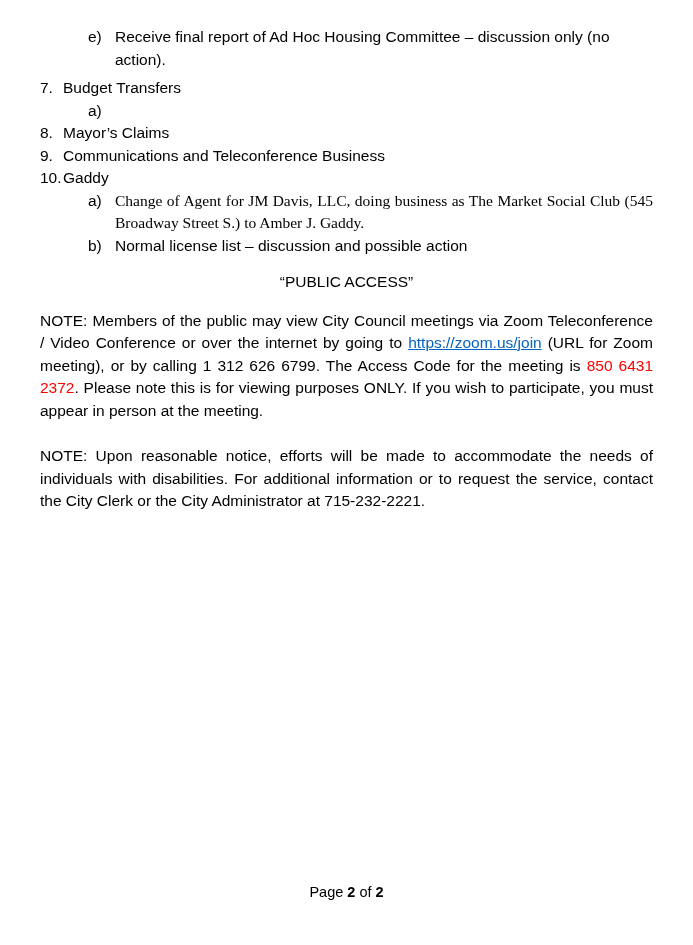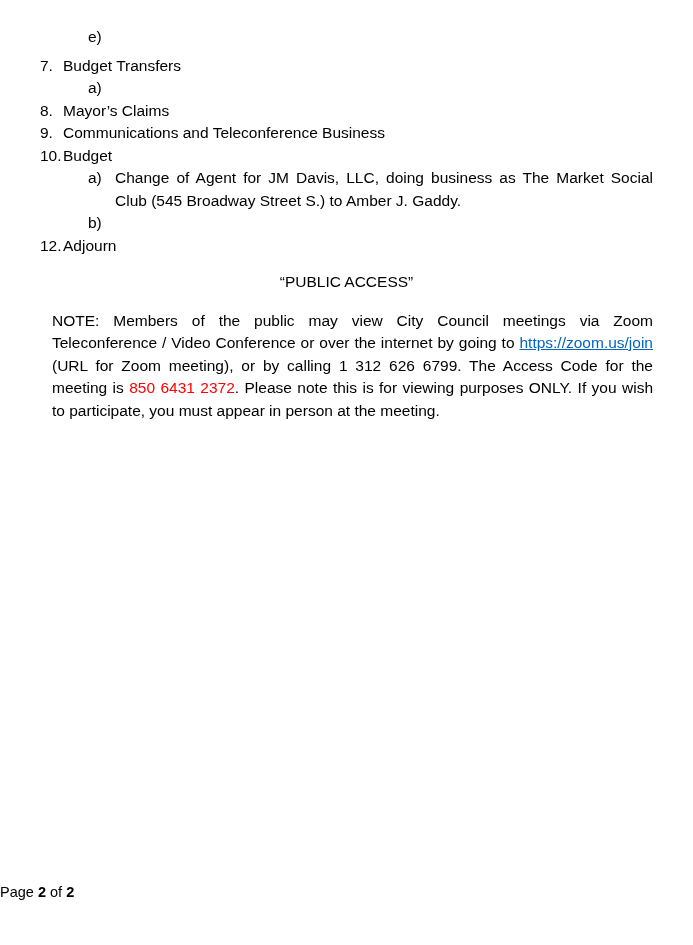--- a/index.html
+++ b/index.html
@@ -31,65 +31,67 @@
     padding-left: 48px;
   }
   .agenda-row.sub .marker {
     flex: 0 0 27px;
   }
   .agenda-row .text {
     flex: 1;
   }
   .agenda-row .text.justify {
     text-align: justify;
+    font-family: Liberation Serif, serif;
   }
   .agenda-row.gap-after {
     margin-bottom: 6px;
   }
   .heading {
     text-align: center;
     margin-top: 14px;
     margin-bottom: 16px;
   }
   .note {
     text-align: justify;
-    margin: 0 0 0 12px;
+    margin: 0 0 0 0;
   }
   .note + .note {
     margin-top: 23px;
   }
   a.doc-link {
     color: var(--color-link, #0563C1);
     text-decoration: underline;
     cursor: pointer;
   }
   .red-text {
     color: var(--color-code, #FF0000);
   }
   .footer {
     position: absolute;
     bottom: 42px;
     left: 0;
     right: 0;
-    text-align: left;
+    text-align: center;
     font-size: 14.5px;
   }
   .footer b {
     font-weight: bold;
   }
 </style>
 </head>
 <body>
 
 <div class="page">
 
   <div class="agenda">
 
     <div class="agenda-row sub gap-after">
       <span class="marker">e)</span>
+      <span class="text">Receive final report of Ad Hoc Housing Committee – discussion only (no action).</span>
     </div>
 
     <div class="agenda-row">
       <span class="marker">7.</span>
       <span class="text">Budget Transfers</span>
     </div>
 
     <div class="agenda-row sub">
       <span class="marker">a)</span>
     </div>
@@ -99,44 +101,42 @@
       <span class="text">Mayor’s Claims</span>
     </div>
 
     <div class="agenda-row">
       <span class="marker">9.</span>
       <span class="text">Communications and Teleconference Business</span>
     </div>
 
     <div class="agenda-row">
       <span class="marker">10.</span>
-      <span class="text">Budget</span>
+      <span class="text">Gaddy</span>
     </div>
 
 
     <div class="agenda-row sub">
       <span class="marker">a)</span>
       <span class="text justify">Change of Agent for JM Davis, LLC, doing business as The Market Social Club (545 Broadway Street S.) to Amber J. Gaddy.</span>
     </div>
 
     <div class="agenda-row sub">
       <span class="marker">b)</span>
+      <span class="text">Normal license list – discussion and possible action</span>
     </div>
 
-    <div class="agenda-row">
-      <span class="marker">12.</span>
-      <span class="text">Adjourn</span>
-    </div>
 
   </div>
 
   <div class="heading">“PUBLIC ACCESS”</div>
 
   <p class="note"><span>NOTE: Members of the public may view City Council meetings via Zoom Teleconference / Video Conference or over the internet by going to </span><a class="doc-link">https://zoom.us/join</a><span> (URL for Zoom meeting), or by calling 1 312 626 6799. The Access Code for the meeting is </span><span class="red-text">850 6431 2372</span><span>. Please note this is for viewing purposes ONLY. If you wish to participate, you must appear in person at the meeting.</span></p>
 
+  <p class="note">NOTE: Upon reasonable notice, efforts will be made to accommodate the needs of individuals with disabilities. For additional information or to request the service, contact the City Clerk or the City Administrator at 715-232-2221.</p>
 
   <div class="footer">
     <span>Page</span>
     <b>2</b>
     <span>of</span>
     <b>2</b>
   </div>
 
 </div>
 

